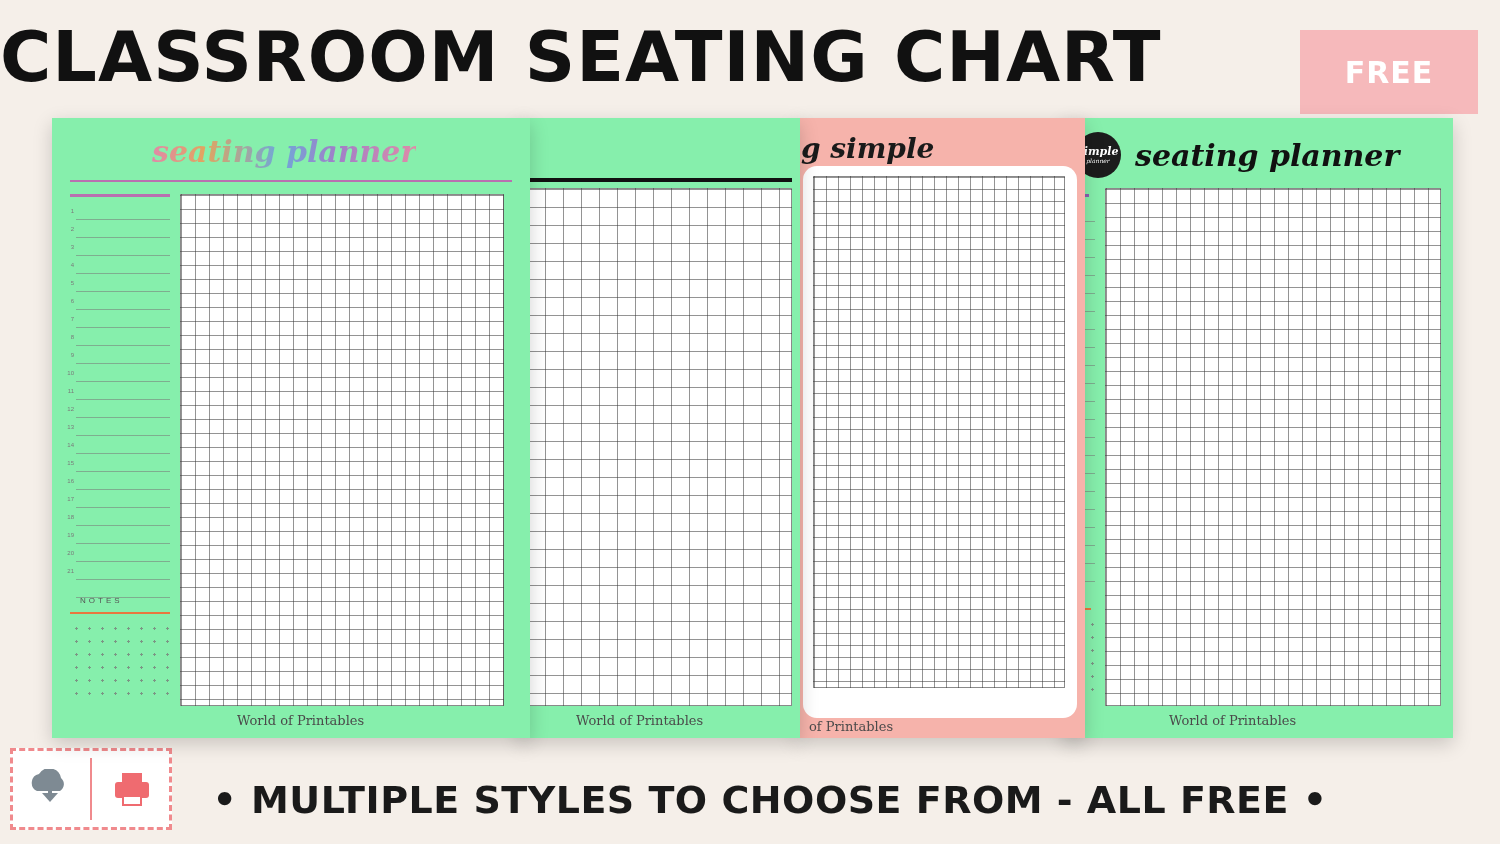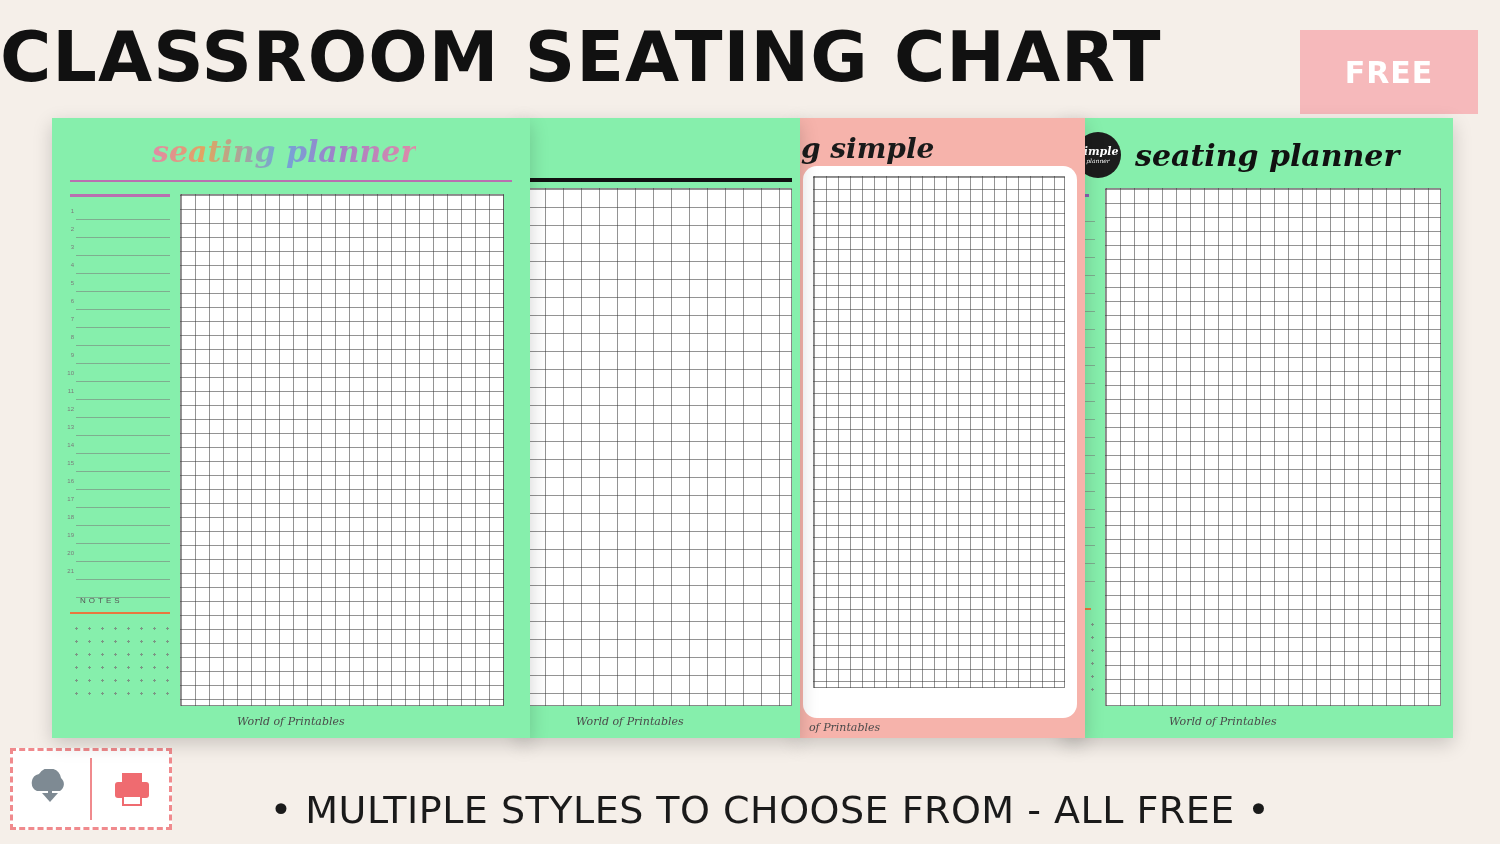--- a/index.html
+++ b/index.html
@@ -42,26 +42,26 @@
     color: #ffffff;
     font-family: "DejaVu Sans", sans-serif;
     font-weight: bold;
     font-size: 30px;
     letter-spacing: 1px;
   }
 
   
   .footer-caption {
     position: absolute;
-    bottom: 12px;
+    bottom: 22px;
     left: 180px;
     width: 1180px;
     text-align: center;
     font-family: "DejaVu Sans", sans-serif;
-    font-weight: normal;
+    font-weight: bold;
     font-size: 38px;
     color: #1a1a1a;
     letter-spacing: 0.5px;
   }
 
   .badge-icons {
     position: absolute;
     left: 10px;
     bottom: 14px;
     width: 162px;
@@ -127,22 +127,21 @@
   }
   .dot-grid {
     position: absolute;
     background-image: radial-gradient(rgba(120,120,120,0.75) 1px, transparent 1.2px);
     background-size: 13px 13px;
   }
 
   .wm {
     position: absolute;
     font-family: "DejaVu Serif", serif;
-    font-style: italic;
-    font-size: 11px;
+    font-size: 13px;
     color: #4a4a4a;
     white-space: nowrap;
   }
 
   .script-title {
     font-family: "DejaVu Serif", serif;
     font-style: italic;
     font-weight: bold;
     white-space: nowrap;
   }

